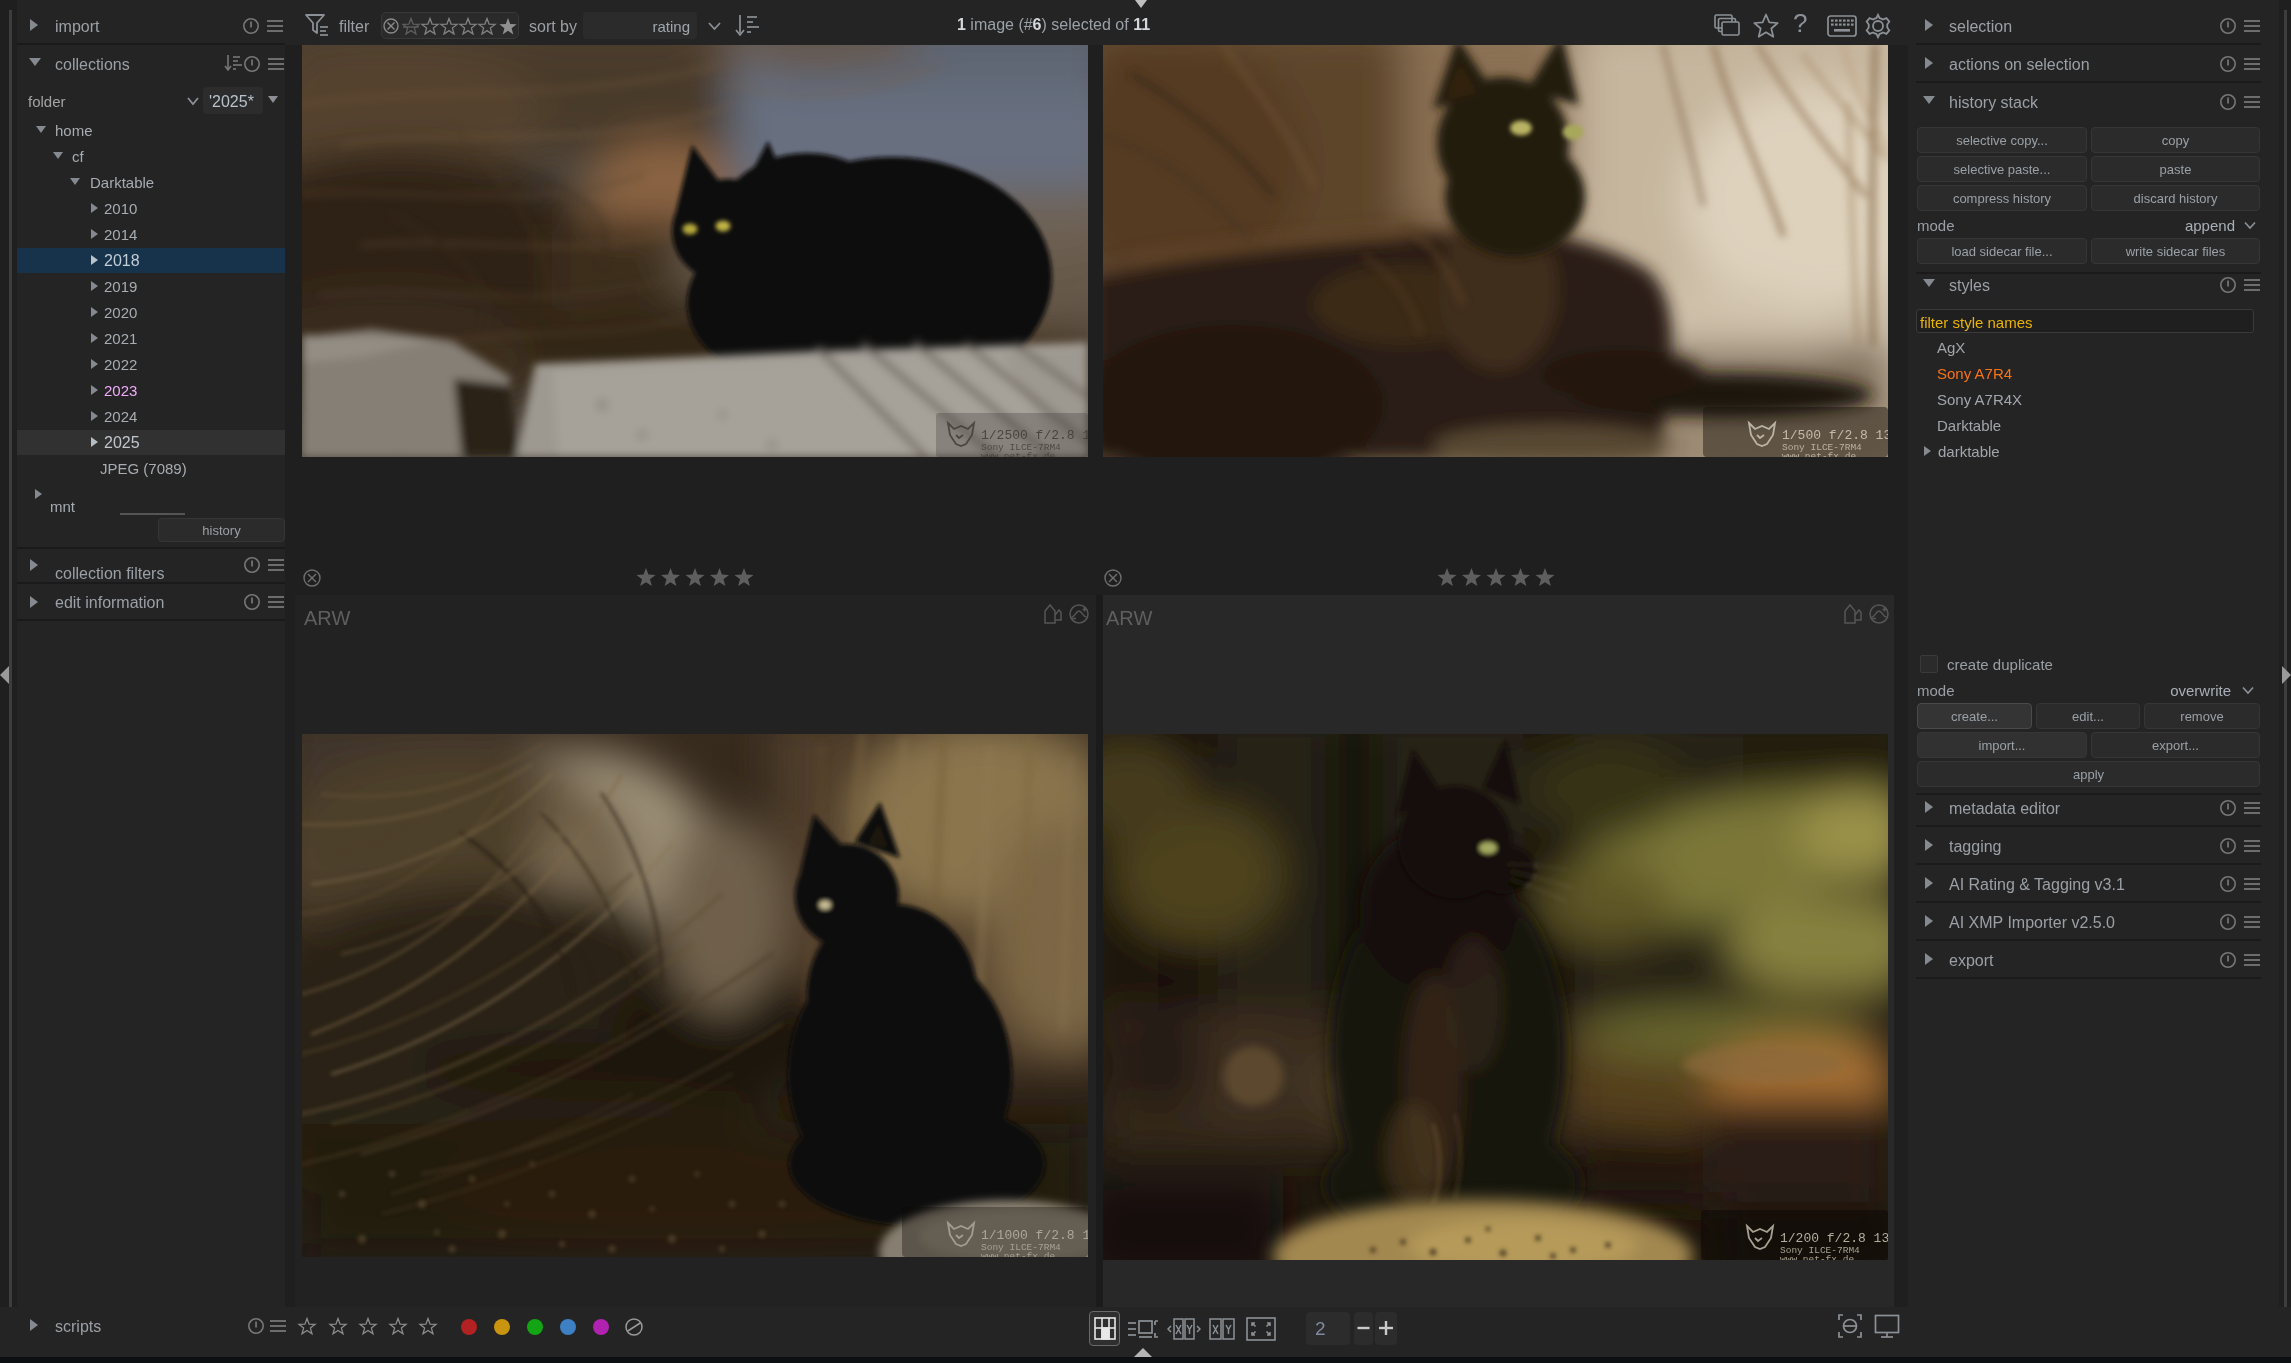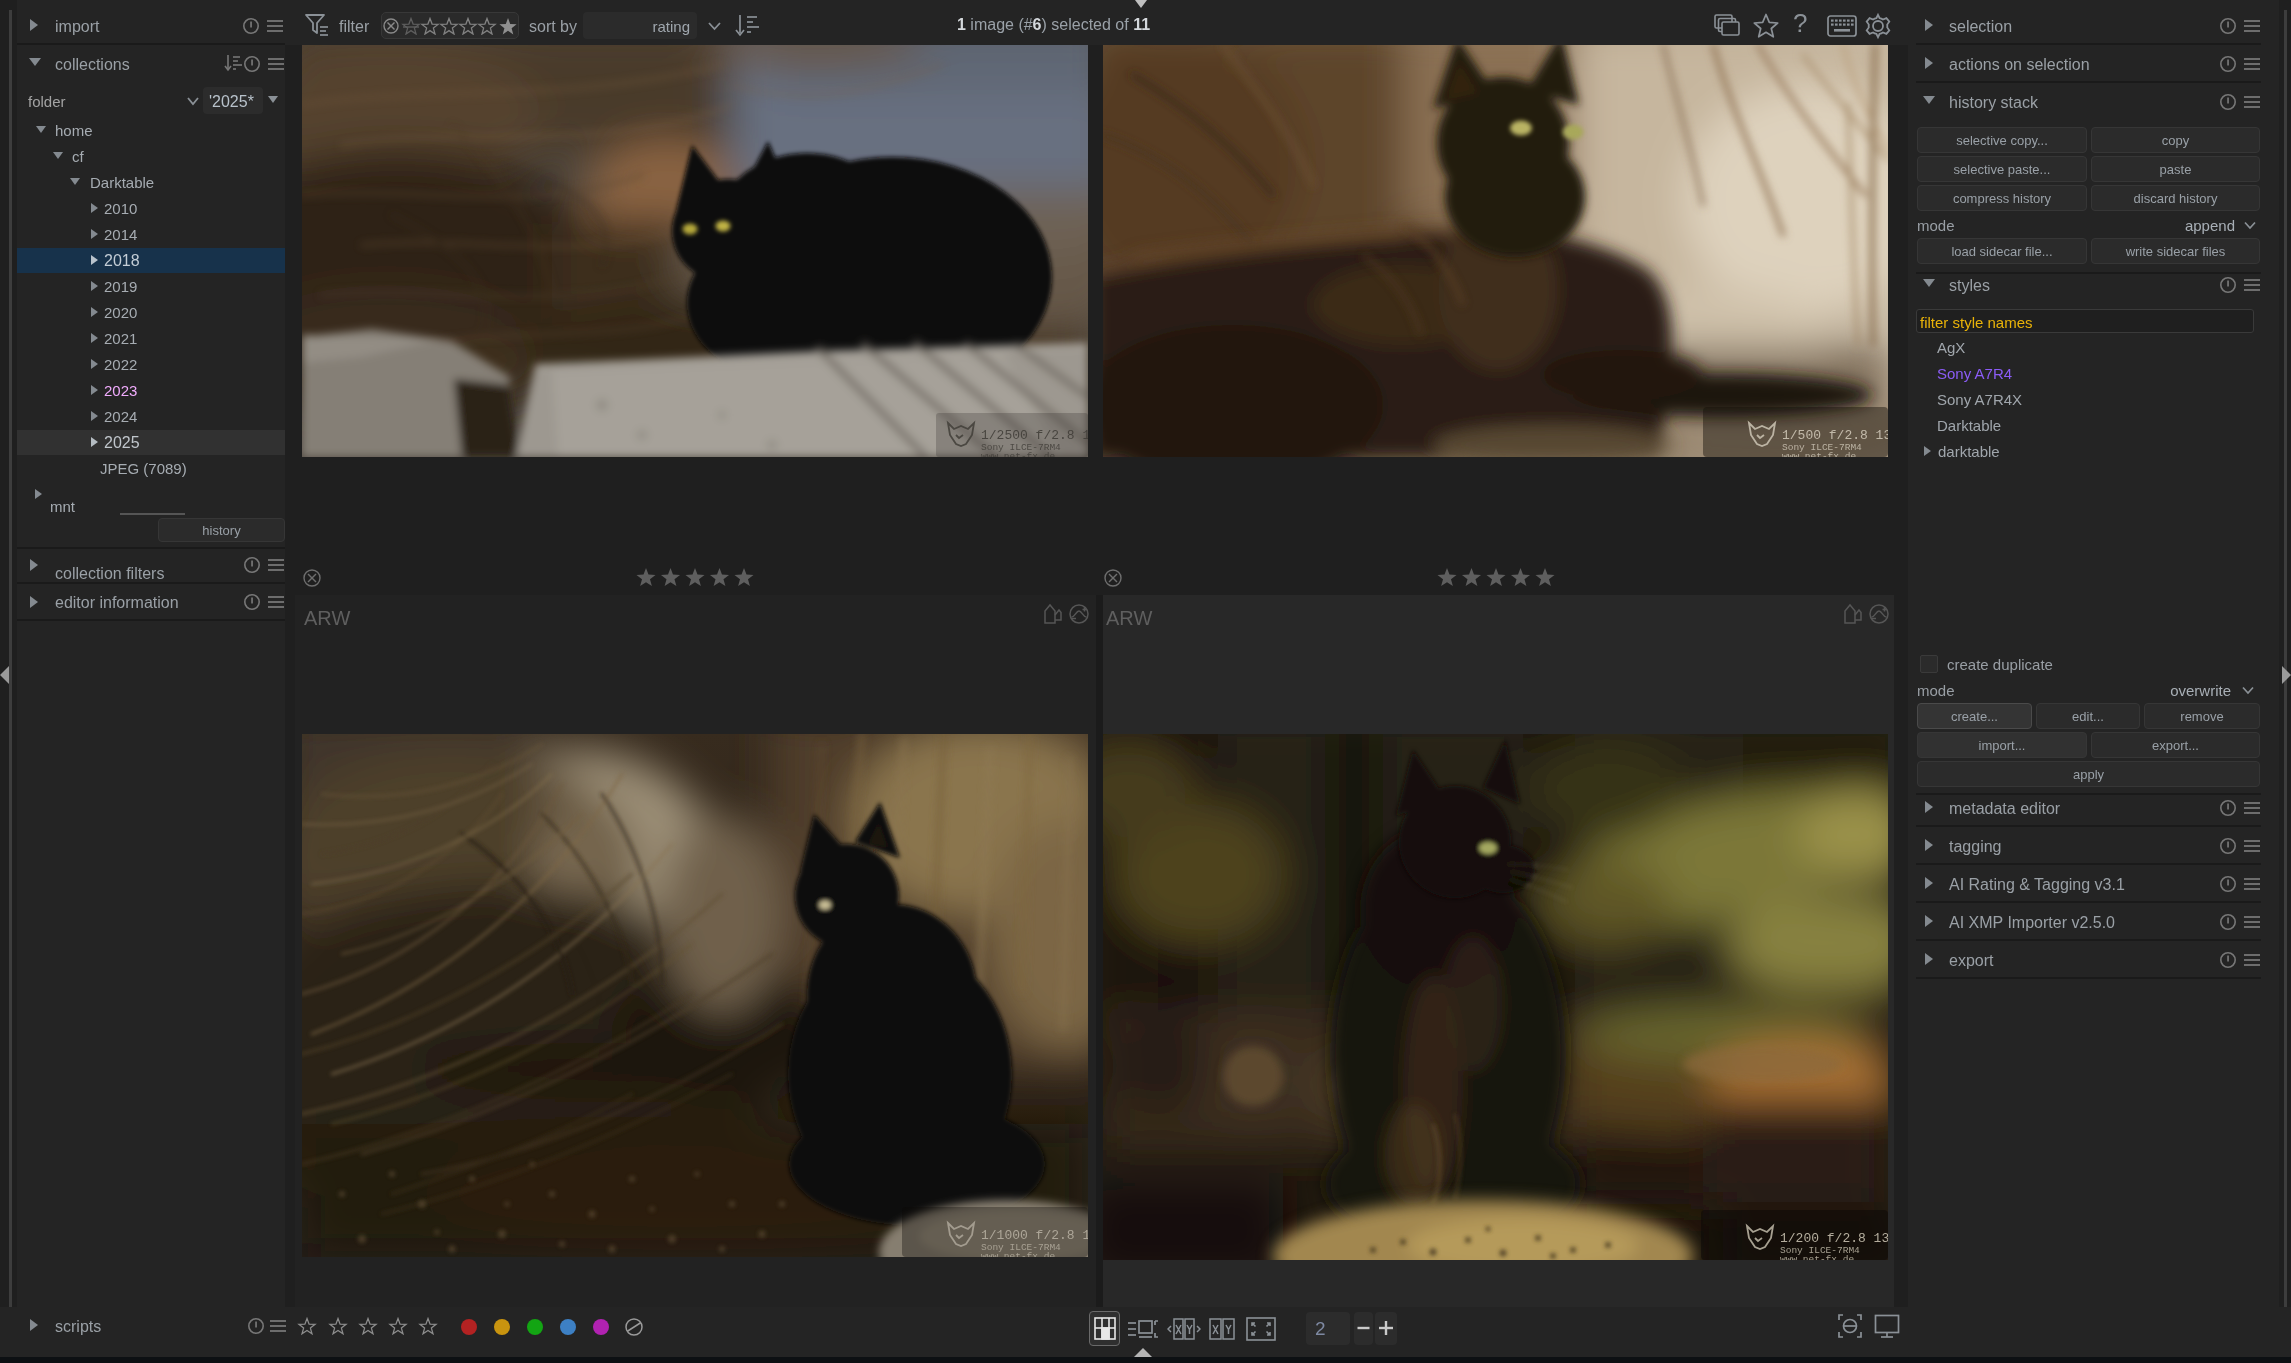--- a/index.html
+++ b/index.html
@@ -645,21 +645,21 @@
         <line x1="1" y1="3" x2="17" y2="3"></line>
         <line x1="1" y1="8" x2="17" y2="8"></line>
         <line x1="1" y1="13" x2="17" y2="13"></line>
       </g>
     </svg>
   <div class="abs sep" style="left:17px; top:582px; width:268px;"></div>
 
   <div class="abs" style="left:30px; top:596px;">
       <div class="tri-r"></div>
     </div>
-  <div class="abs hdr" style="left:55px; top:594px;">editor information</div>
+  <div class="abs hdr" style="left:55px; top:594px;">edit information</div>
   <svg class="abs" style="left:243px; top:593px;" width="18" height="18" viewBox="0 0 18 18">
       <circle cx="9" cy="9" r="7.2" fill="none" stroke="#777" stroke-width="1.6"></circle>
       <rect x="8.2" y="4.5" width="1.7" height="6" fill="#777"></rect>
     </svg>
   <svg class="abs" style="left:267px; top:594px;" width="18" height="16" viewBox="0 0 18 16">
       <g stroke="#777" stroke-width="1.8">
         <line x1="1" y1="3" x2="17" y2="3"></line>
         <line x1="1" y1="8" x2="17" y2="8"></line>
         <line x1="1" y1="13" x2="17" y2="13"></line>
       </g>
@@ -750,21 +750,21 @@
       <g stroke="#777" stroke-width="1.8">
         <line x1="1" y1="3" x2="17" y2="3"></line>
         <line x1="1" y1="8" x2="17" y2="8"></line>
         <line x1="1" y1="13" x2="17" y2="13"></line>
       </g>
     </svg>
 
   <div class="abs" style="left:1916px; top:309px; width:338px; height:24px; background:#1f1f1f; border:1px solid #3a3a3a; border-radius:3px;"></div>
   <div class="abs txt" style="left:1920px; top:315px; color:#eab308;">filter style names</div>
   <div class="abs txt" style="left:1937px; top:340px; color:#a0a6ac;">AgX</div>
-  <div class="abs txt" style="left:1937px; top:366px; color:#8b5cf6;">Sony A7R4</div>
+  <div class="abs txt" style="left:1937px; top:366px; color:#f97316;">Sony A7R4</div>
   <div class="abs txt" style="left:1937px; top:392px; color:#a0a6ac;">Sony A7R4X</div>
   <div class="abs txt" style="left:1937px; top:418px; color:#a0a6ac;">Darktable</div>
   <div class="abs" style="left:1924px; top:446px;">
       <div class="tri-r small"></div>
     </div>
   <div class="abs txt" style="left:1938px; top:444px; color:#a0a6ac;">darktable</div>
 
   <div class="abs" style="left:1920px; top:655px; width:18px; height:18px; background:#2b2b2b; border:1px solid #3a3a3a; border-radius:2px;"></div>
   <div class="abs txt" style="left:1947px; top:657px;">create duplicate</div>
   <div class="abs txt" style="left:1917px; top:683px;">mode</div>

